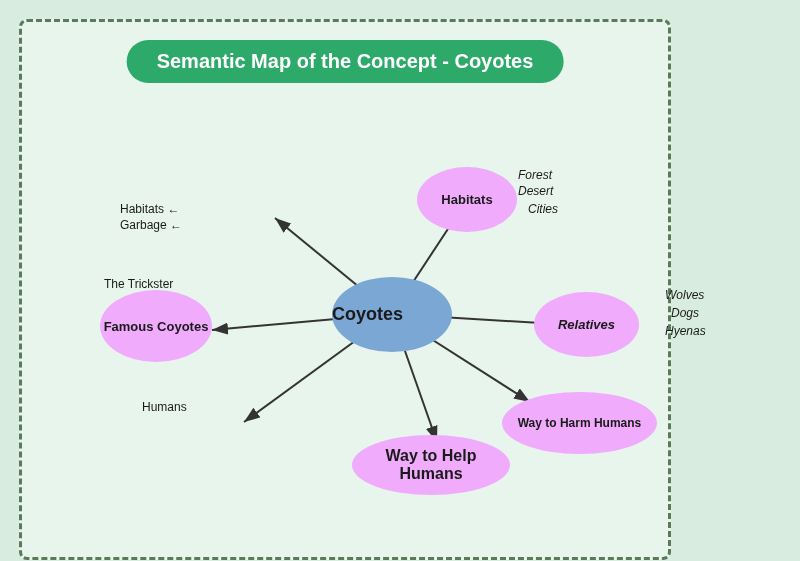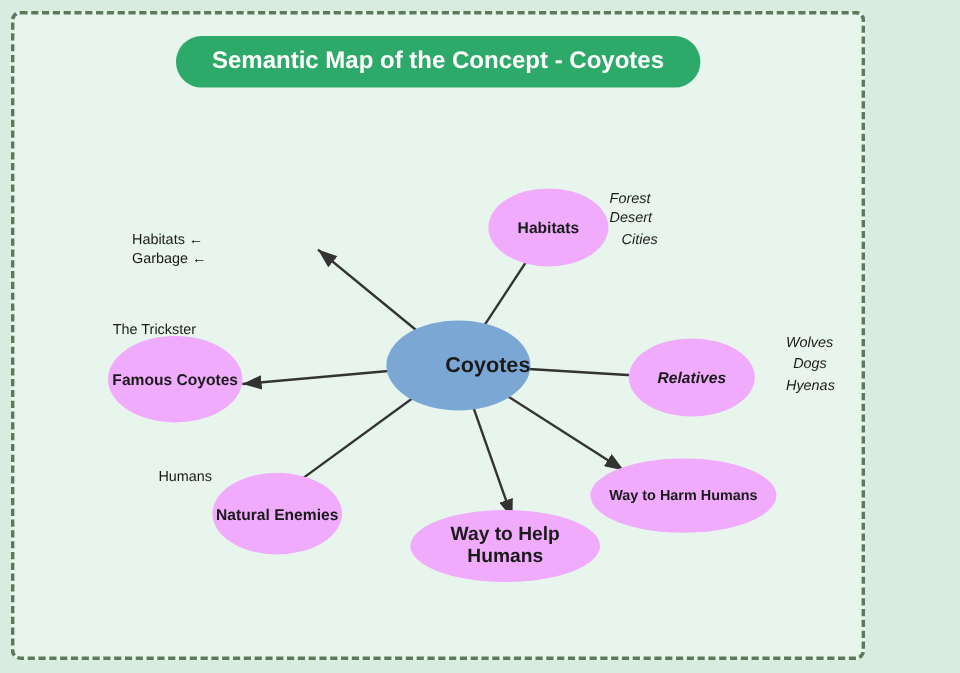--- a/index.html
+++ b/index.html
@@ -6,23 +6,23 @@
 
     body {
       width: 800px;
       height: 561px;
       background: #d8ede0;
       font-family: Arial, sans-serif;
       overflow: hidden;
     }
 
     .outer-border {
-      width: 712px;
+      width: 652px;
       height: 541px;
-      margin: 9px;
+      margin: 19px;
       border: 3px dashed #5a7a5a;
       background: #e8f5ec;
       position: relative;
       border-radius: 8px;
     }
 
     .title-bar {
       position: absolute;
       top: 18px;
       left: 50%;
@@ -43,21 +43,21 @@
     .node-center {
       position: absolute;
       top: 255px;
       left: 310px;
       width: 120px;
       height: 75px;
       background: #7ba7d4;
       border-radius: 50%;
       display: flex;
       align-items: center;
-      justify-content: flex-end;
+      justify-content: flex-start;
       font-size: 18px;
       font-weight: bold;
       color: #1a1a1a;
       z-index: 10;
     }
 
     
     .node {
       position: absolute;
       background: #f0abfc;
@@ -137,23 +137,20 @@
   </div>
 
   <div class="node" style="left:480px; top:370px; width:155px; height:62px; font-size:12px;">
     <span>Way to Harm Humans</span>
   </div>
 
   <div class="node" style="left:330px; top:413px; width:158px; height:60px; font-size:16px;">
     <span>Way to Help Humans</span>
   </div>
 
-  <div class="node" style="left:165px; top:382px; width:108px; height:68px;">
-    <span>Natural Enemies</span>
-  </div>
 
   <div class="node" style="left:78px; top:268px; width:112px; height:72px;">
     <span>Famous Coyotes</span>
   </div>
 
   <div class="annotation" style="left:98px; top:180px;">
     <span>Habitats</span>
     <span> ←</span>
   </div>
   <div class="annotation" style="left:98px; top:196px;">

